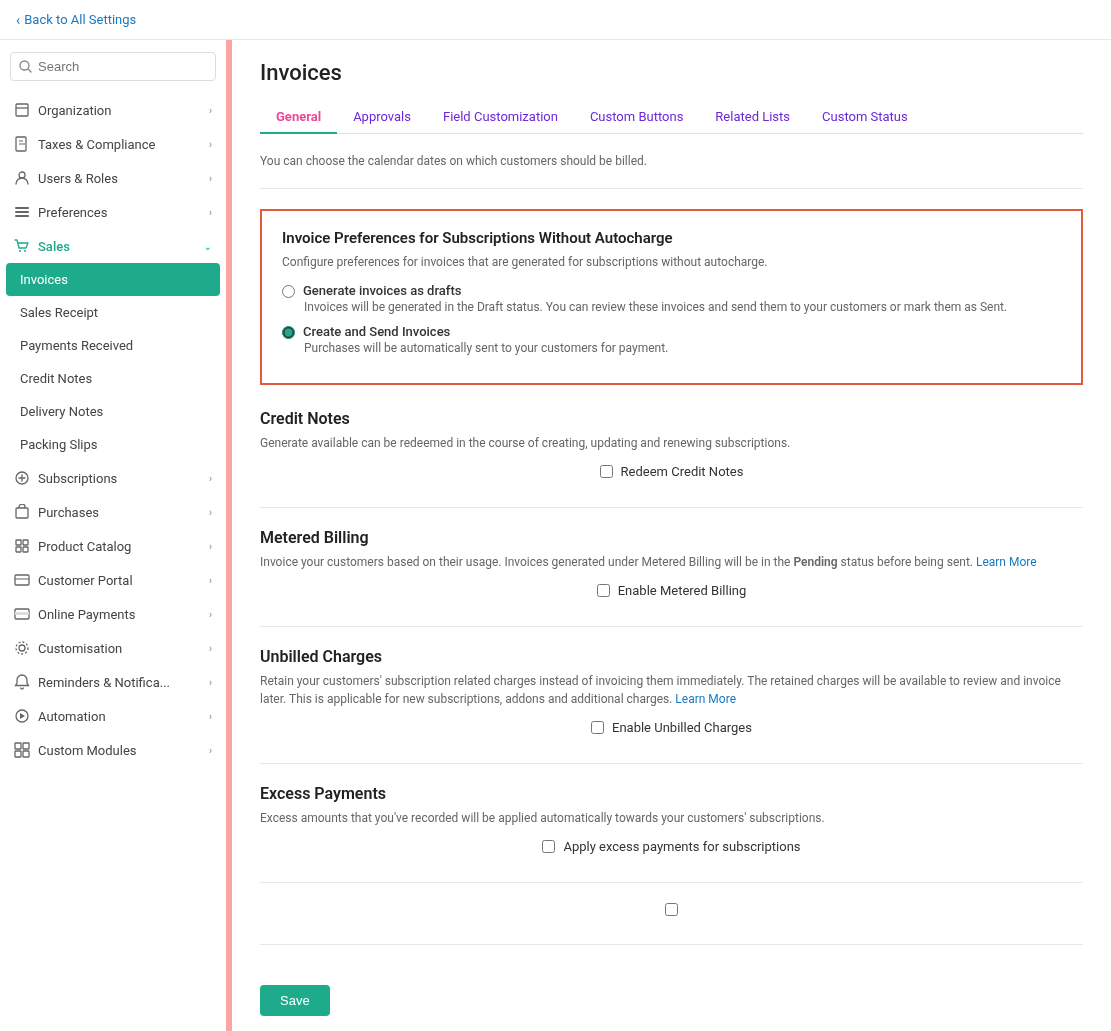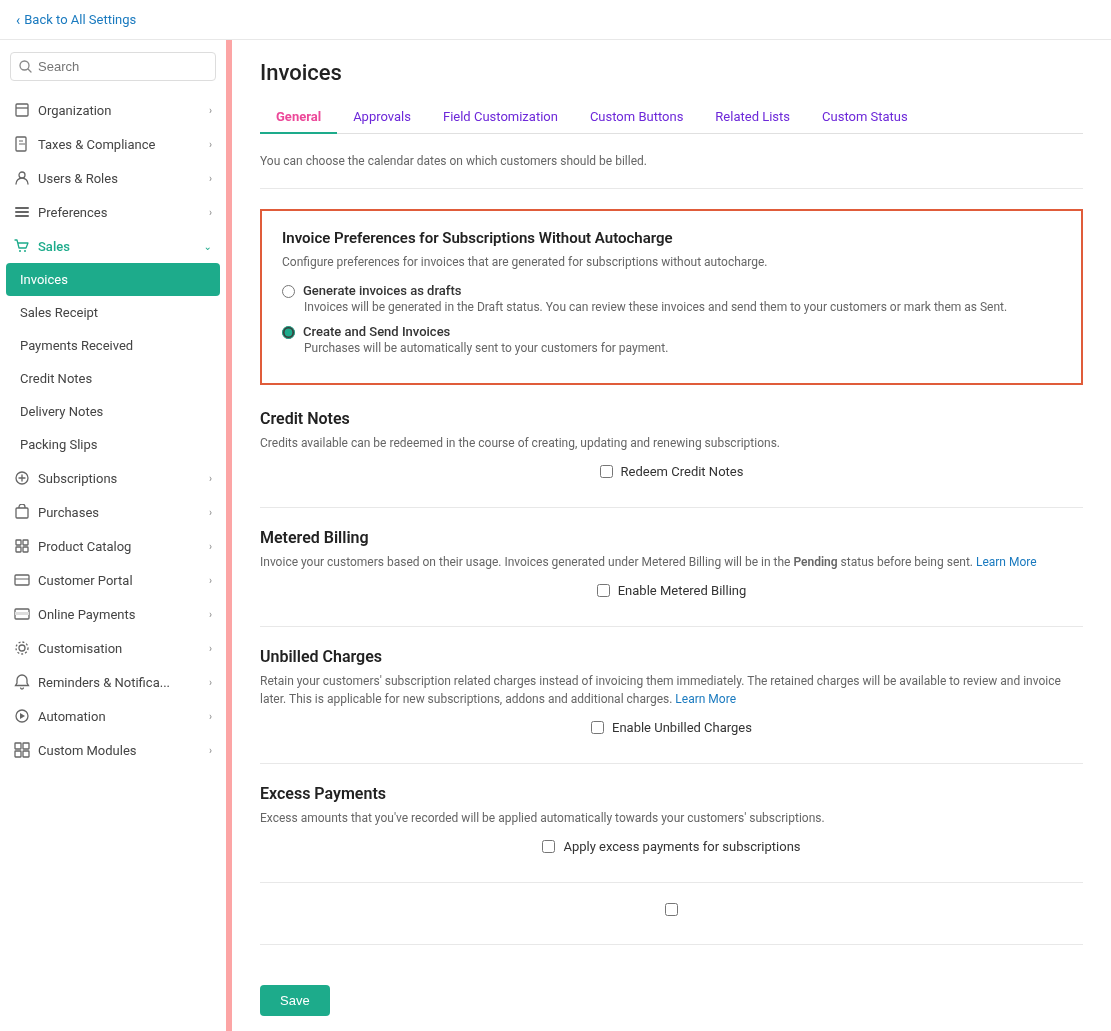--- a/index.html
+++ b/index.html
@@ -451,21 +451,21 @@
               <div class="radio-title">Create and Send Invoices</div>
             </div>
           </label>
           <div class="radio-desc">Purchases will be automatically sent to your customers for payment.</div>
         </div>
       </div>
 
       
       <div class="section">
         <div class="section-title">Credit Notes</div>
-        <div class="section-desc">Credits available can be redeemed in the course of creating, updating and renewing subscriptions.</div>
+        <div class="section-desc">Generate available can be redeemed in the course of creating, updating and renewing subscriptions.</div>
         <div class="checkbox-row">
           <input type="checkbox" id="redeem-credit" style="">
           <label for="redeem-credit" class="checkbox-label">Redeem Credit Notes</label>
         </div>
       </div>
 
       <hr class="section-divider">
 
       
       <div class="section">

